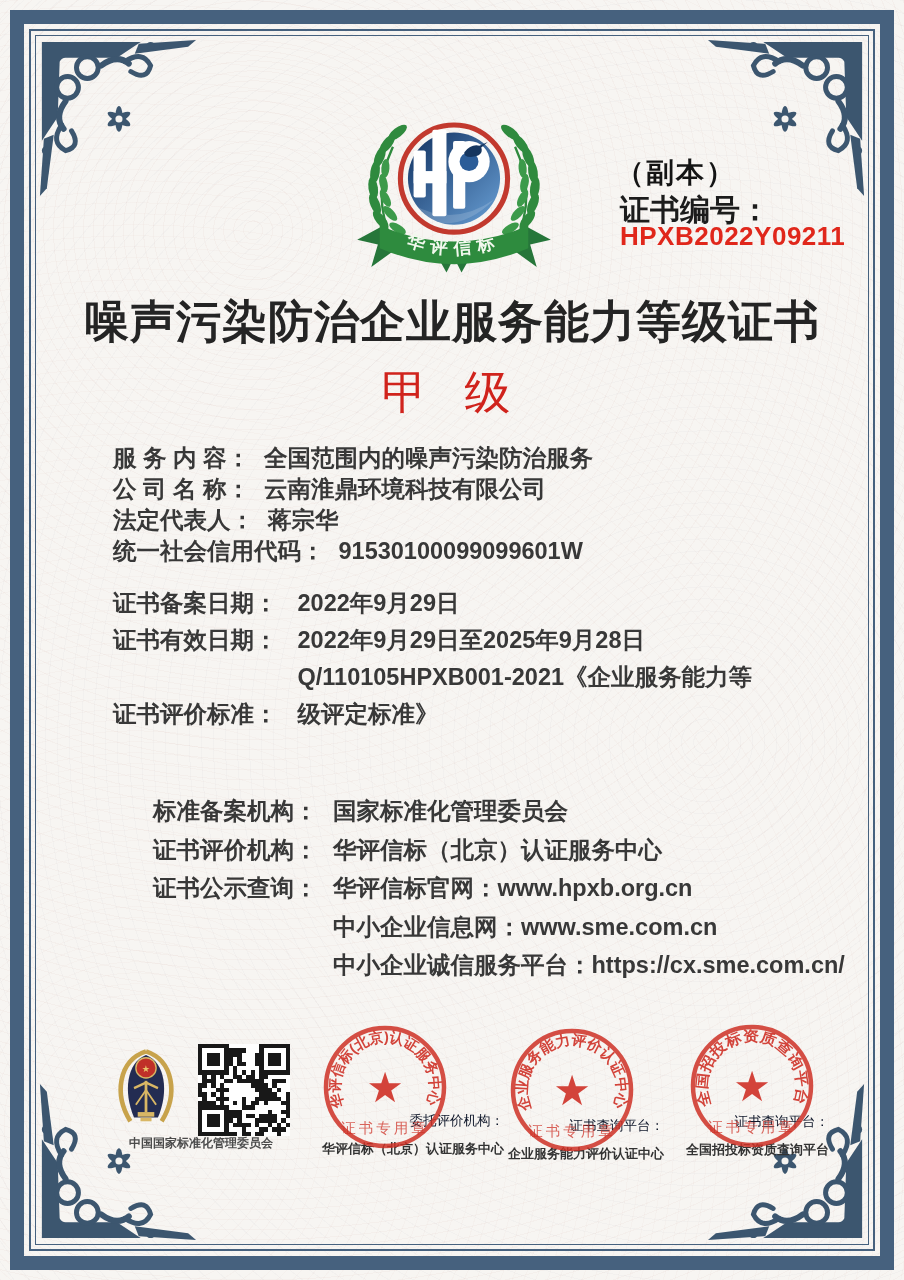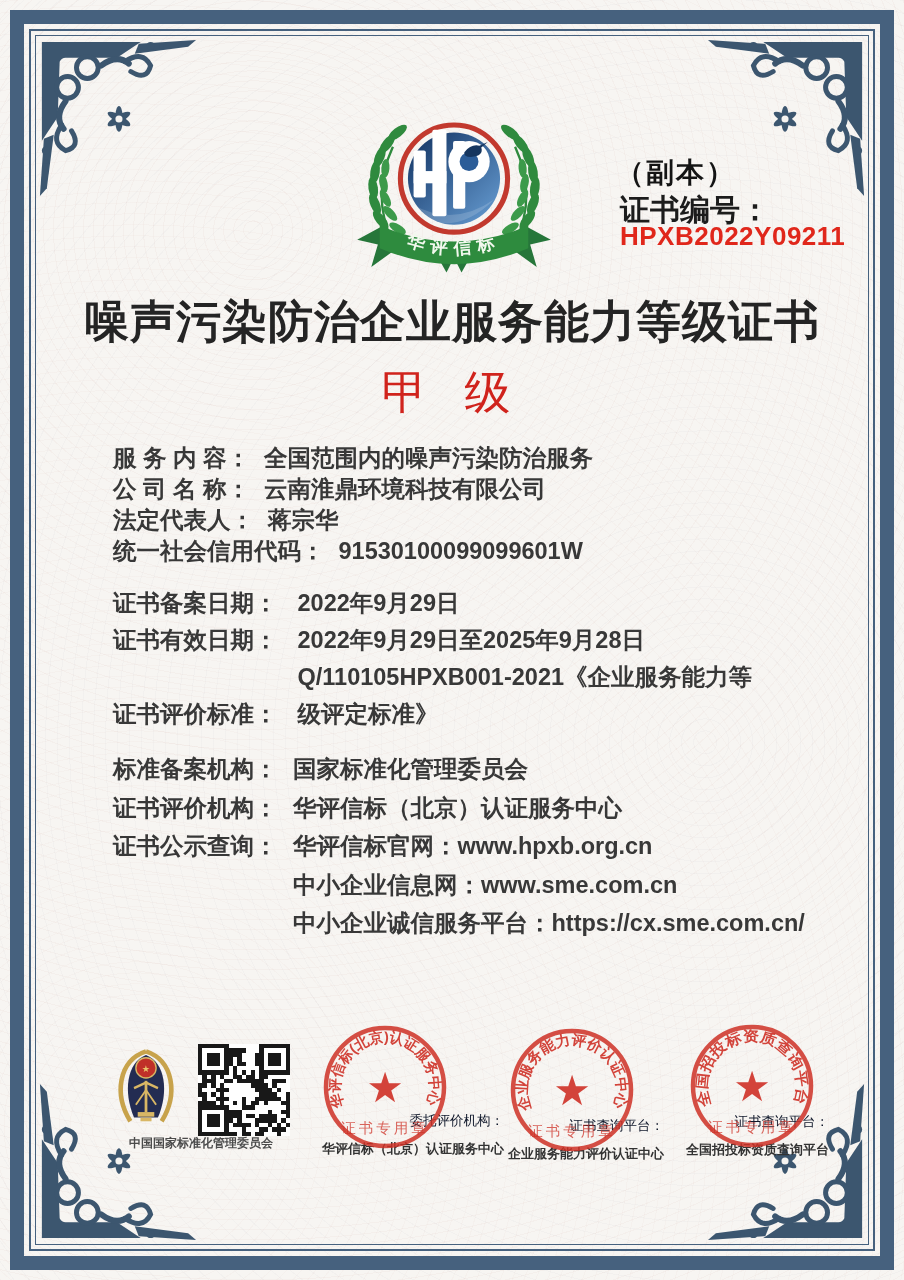--- a/index.html
+++ b/index.html
@@ -35,21 +35,21 @@
   .grade{position:absolute;left:0;top:362px;width:904px;text-align:center;
     font-size:46px;font-weight:400;color:#d0231c;letter-spacing:12px;}
   
   .blk{position:absolute;left:113px;width:692px;font-size:23.5px;font-weight:600;color:#383838;}
   .blk .row{display:flex;align-items:flex-end;gap:14px;}
   .blk .lab{flex:none;white-space:nowrap;}
   .blk .val{flex:1;}
   .blk1{top:443px;line-height:31px;}
   .blk2{top:585px;line-height:37px;}
   .blk2 .val{max-width:470px;margin-left:6px;}
-  .blk3{top:750px;line-height:38.5px;}
+  .blk3{top:792px;line-height:38.5px;margin-left:40px;}
   .blk3 .lab{min-width:166px;}
   
   .emblem{position:absolute;left:104px;top:1044px;width:84px;height:92px;}
   .qr{position:absolute;left:198px;top:1044px;width:92px;height:92px;background:#fff;
       display:grid;grid-template-columns:repeat(21,1fr);grid-template-rows:repeat(21,1fr);}
   .qr span.on{background:#181818;}
   .authority{position:absolute;left:93px;top:1135px;width:216px;text-align:center;
     font-size:12px;font-weight:700;color:#4b4b4b;}
   .seal{position:absolute;width:148px;height:148px;z-index:2;}
   .seal.s1{left:311px;top:1013px;}

